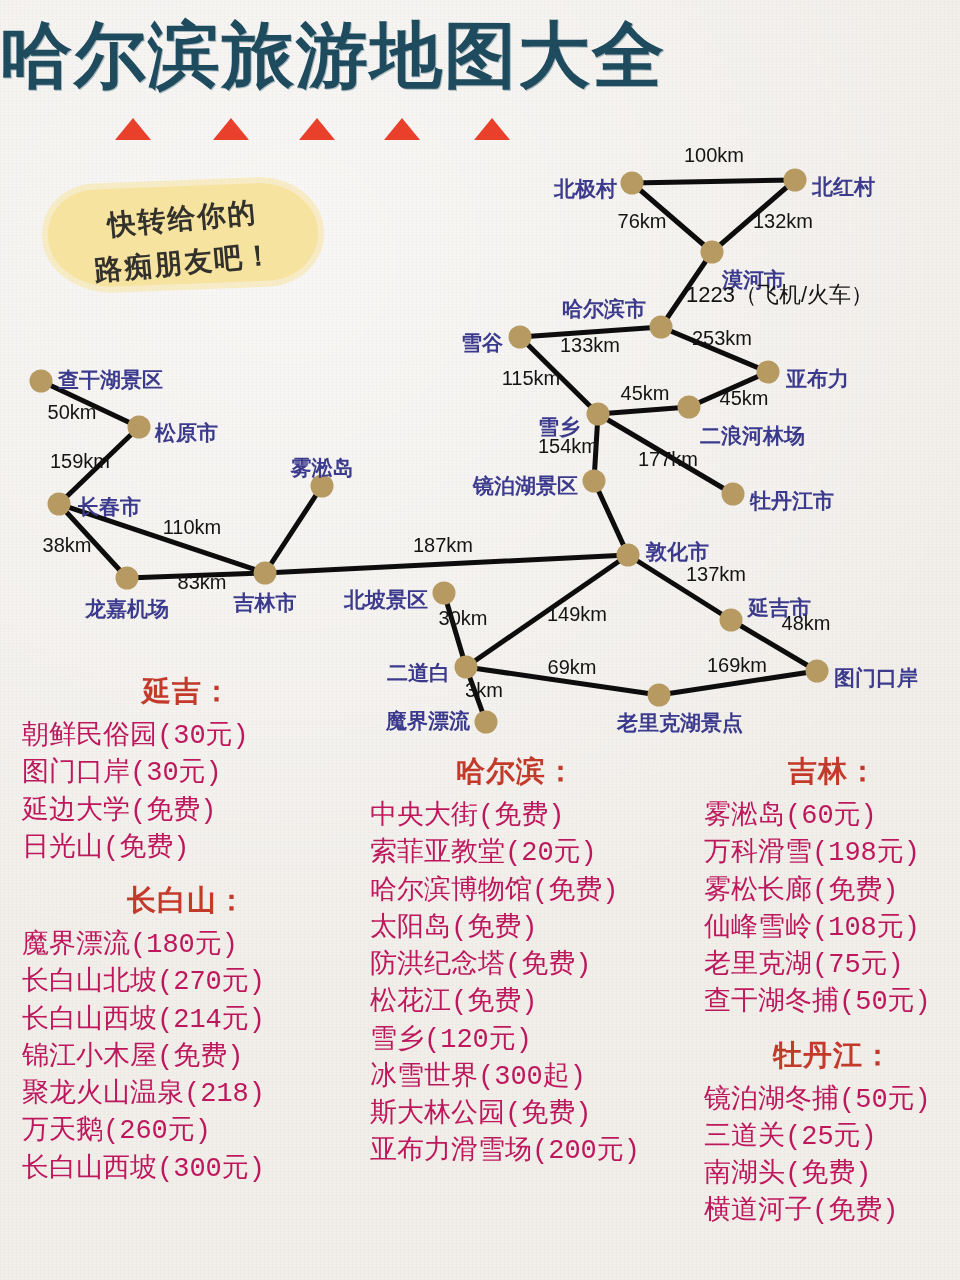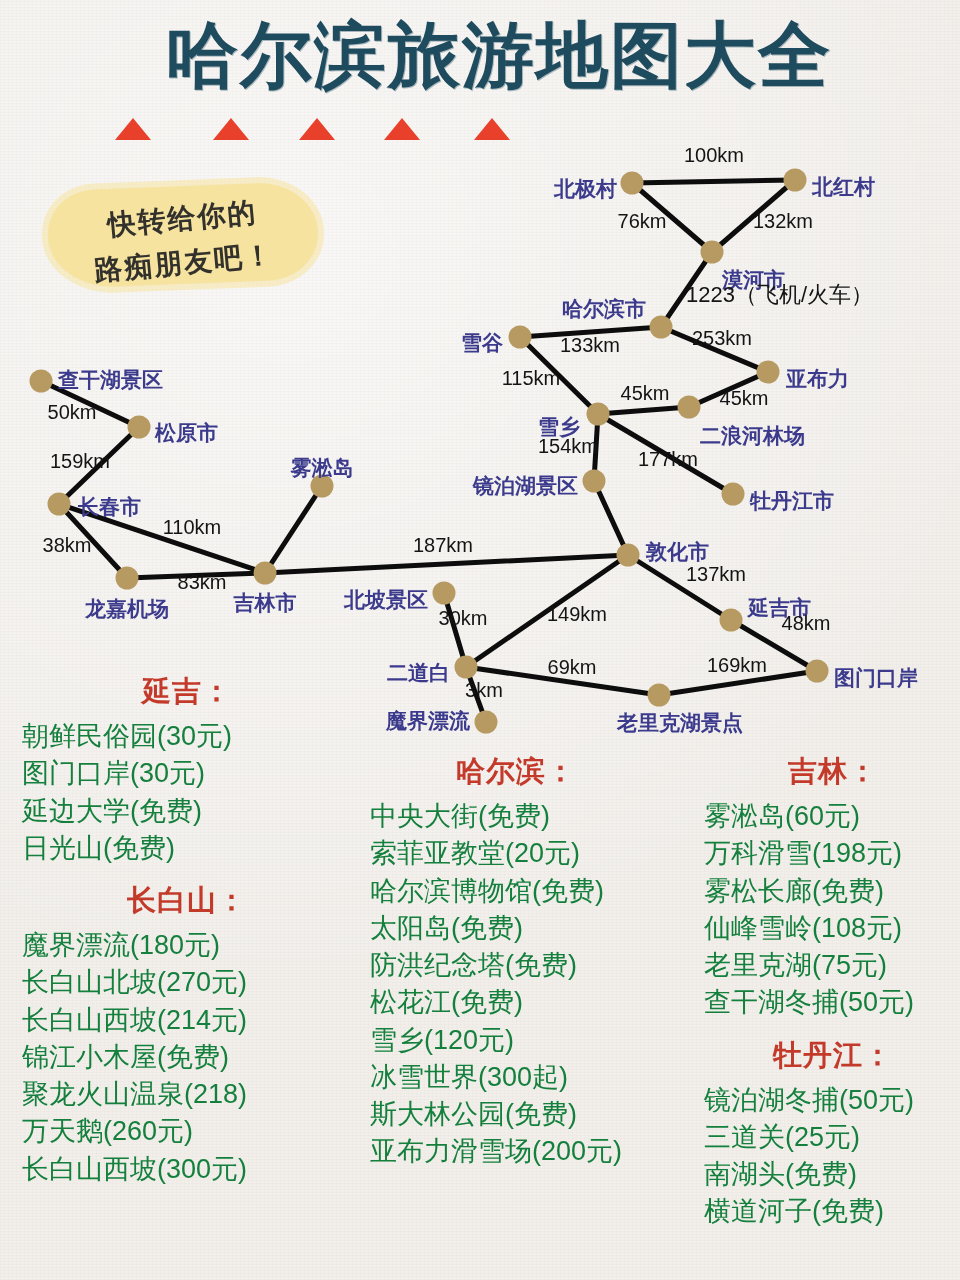--- a/index.html
+++ b/index.html
@@ -26,21 +26,21 @@
     pointer-events: none;
     z-index: 0;
   }
 
   
   #title-block {
     position: absolute;
     left: 0;
     top: 18px;
     width: 832px;
-    text-align: right;
+    text-align: left;
     z-index: 3;
   }
   #page-title {
     font-family: "DejaVu Sans", "Liberation Sans", sans-serif;
     font-size: 72px;
     font-weight: bold;
     letter-spacing: 2px;
     color: #1e4b5e;
     line-height: 1.05;
     text-shadow: 1px 1px 0 rgba(30,75,94,0.35);
@@ -113,23 +113,23 @@
   .list-heading {
     font-family: "DejaVu Sans", "Liberation Sans", sans-serif;
     font-size: 29px;
     font-weight: bold;
     color: #c33a2b;
     margin-bottom: 6px;
     letter-spacing: 1px;
     text-align: center;
   }
   .list-item {
-    font-family: Liberation Sans, sans-serif;
+    font-family: Liberation Mono, monospace;
     font-size: 27px;
-    color: #15803d;
+    color: #be185d;
     line-height: 1.38;
     white-space: nowrap;
   }
   #col-right .list-item, #col-right .list-heading { padding-left: 12px; }
   #col-mid .list-item, #col-mid .list-heading { padding-left: 8px; }
 </style>
 </head>
 <body>
 
 <div id="paper-texture"></div>

